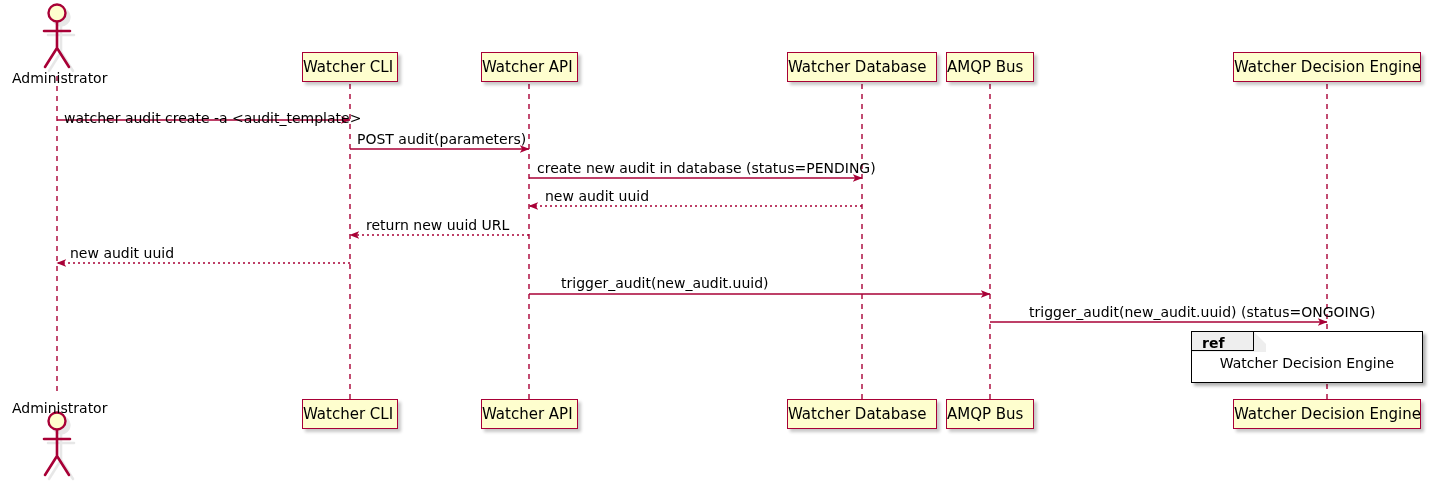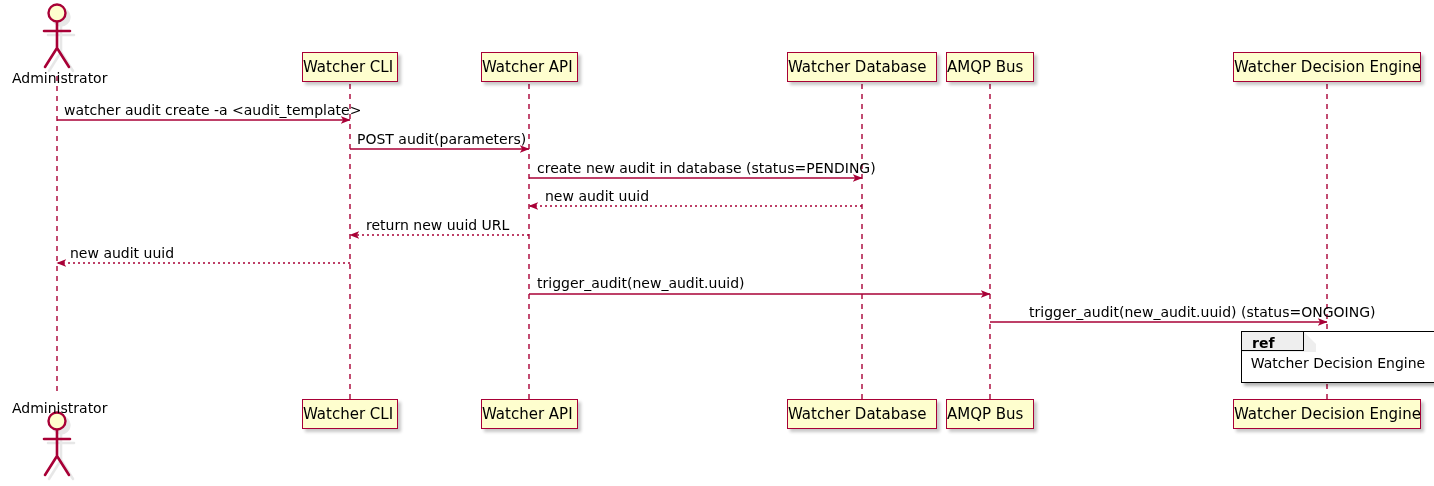--- a/index.html
+++ b/index.html
@@ -185,31 +185,31 @@
       </div>
       <div class="participant-box" style="left: 1233px; top: 52px; width: 188px; height: 30px;">
         <span>Watcher Decision Engine</span>
       </div>
       <div class="participant-box" style="left: 1233px; top: 399px; width: 188px; height: 30px;">
         <span>Watcher Decision Engine</span>
       </div>
     </div>
 
   <div id="message-labels">
-      <div class="msg-label" style="left: 64px; top: 103px; text-align: center;">watcher audit create -a &lt;audit_template&gt;</div>
+      <div class="msg-label" style="left: 64px; top: 111px; text-align: center;">watcher audit create -a &lt;audit_template&gt;</div>
       <div class="msg-label" style="left: 357px; top: 132px;">POST audit(parameters)</div>
       <div class="msg-label" style="left: 537px; top: 161px;">create new audit in database (status=PENDING)</div>
       <div class="msg-label" style="left: 545px; top: 189px;">new audit uuid</div>
       <div class="msg-label" style="left: 366px; top: 218px;">return new uuid URL</div>
       <div class="msg-label" style="left: 70px; top: 246px;">new audit uuid</div>
-      <div class="msg-label" style="left: 537px; top: 276px; text-align: right;">trigger_audit(new_audit.uuid)</div>
+      <div class="msg-label" style="left: 561px; top: 276px; text-align: right;">trigger_audit(new_audit.uuid)</div>
       <div class="msg-label" style="left: 997px; top: 305px; margin-left: 32px;">trigger_audit(new_audit.uuid) (status=ONGOING)</div>
     </div>
 
-  <div class="ref-box" id="ref-box" style="left: 1241px; top: 331px; width: 194px; height: 52px;">
+  <div class="ref-box" id="ref-box" style="left: 1191px; top: 331px; width: 232px; height: 52px;">
     <div class="ref-tab-clip"></div>
     <div class="ref-tab"></div>
     <div class="ref-title">ref</div>
     <div class="ref-body">
       <div>Watcher Decision Engine</div>
     </div>
   </div>
 
 </div>
 

